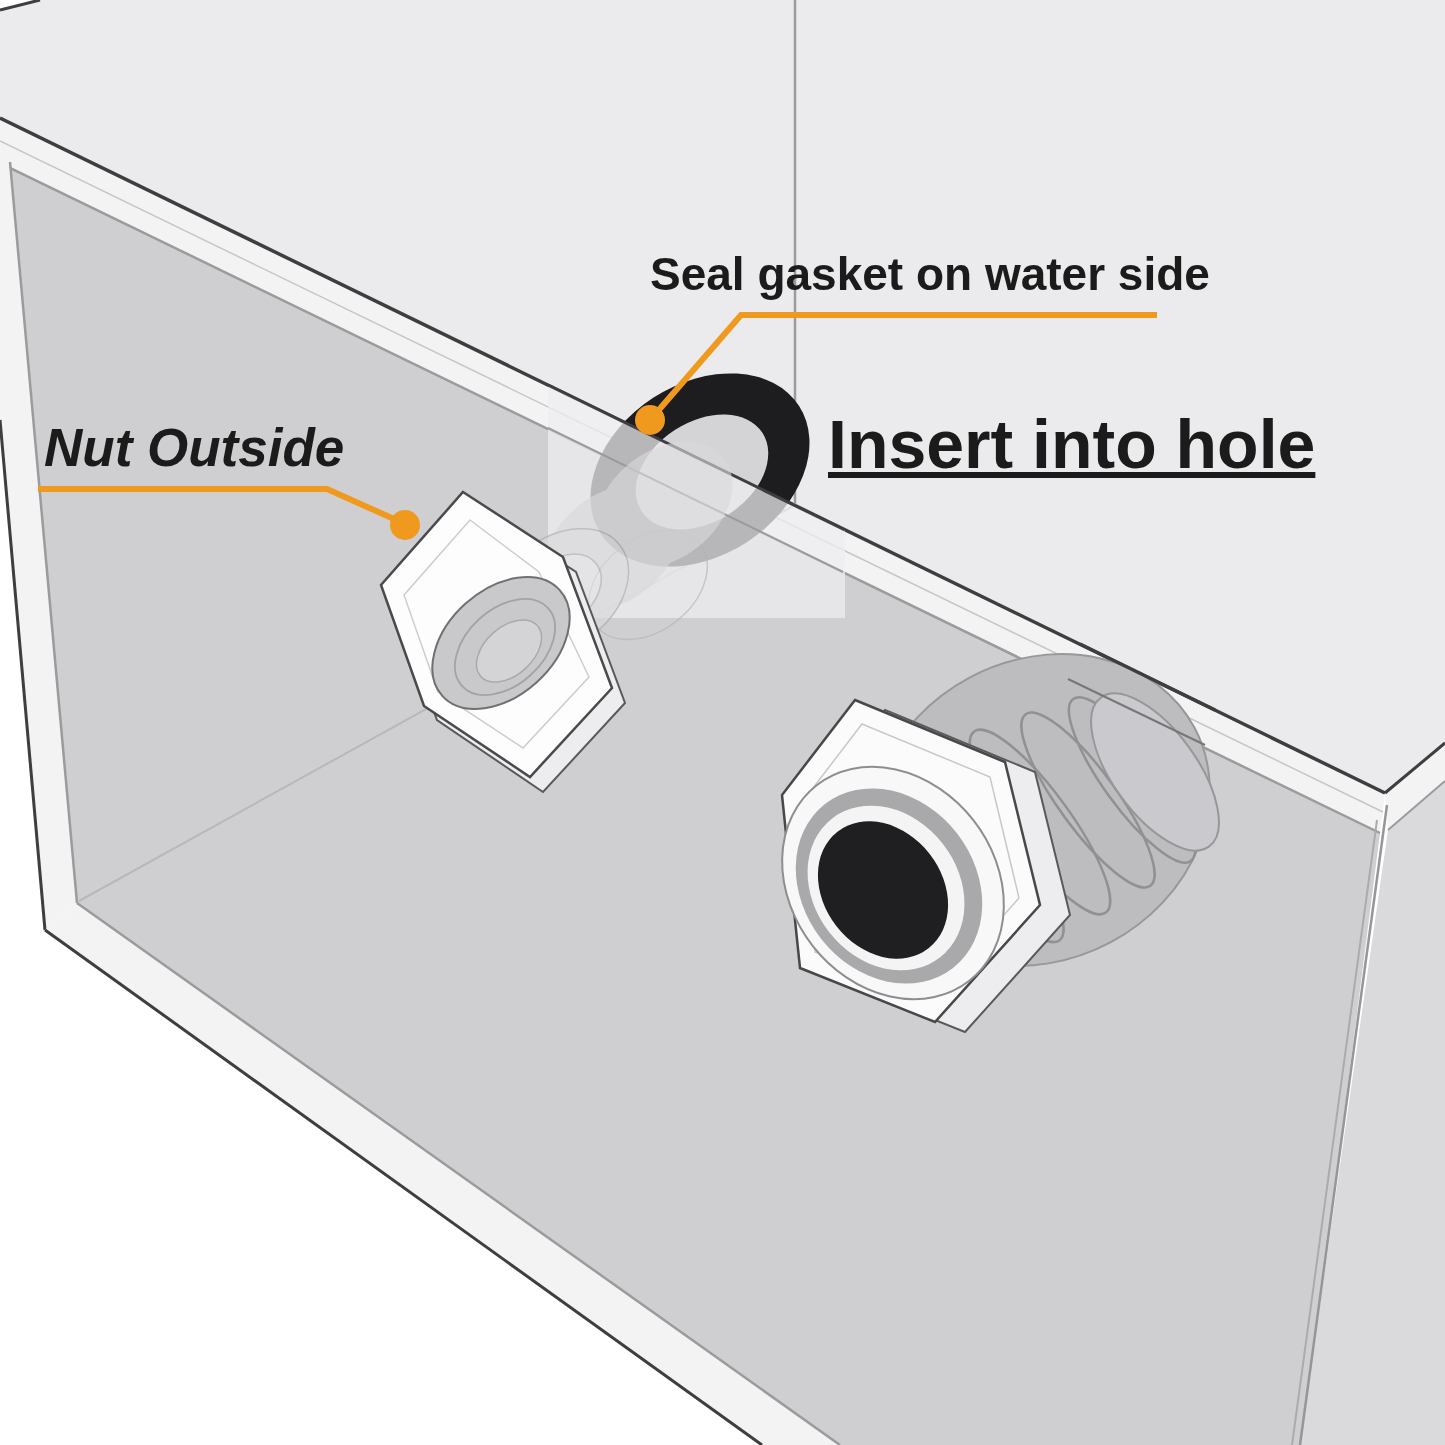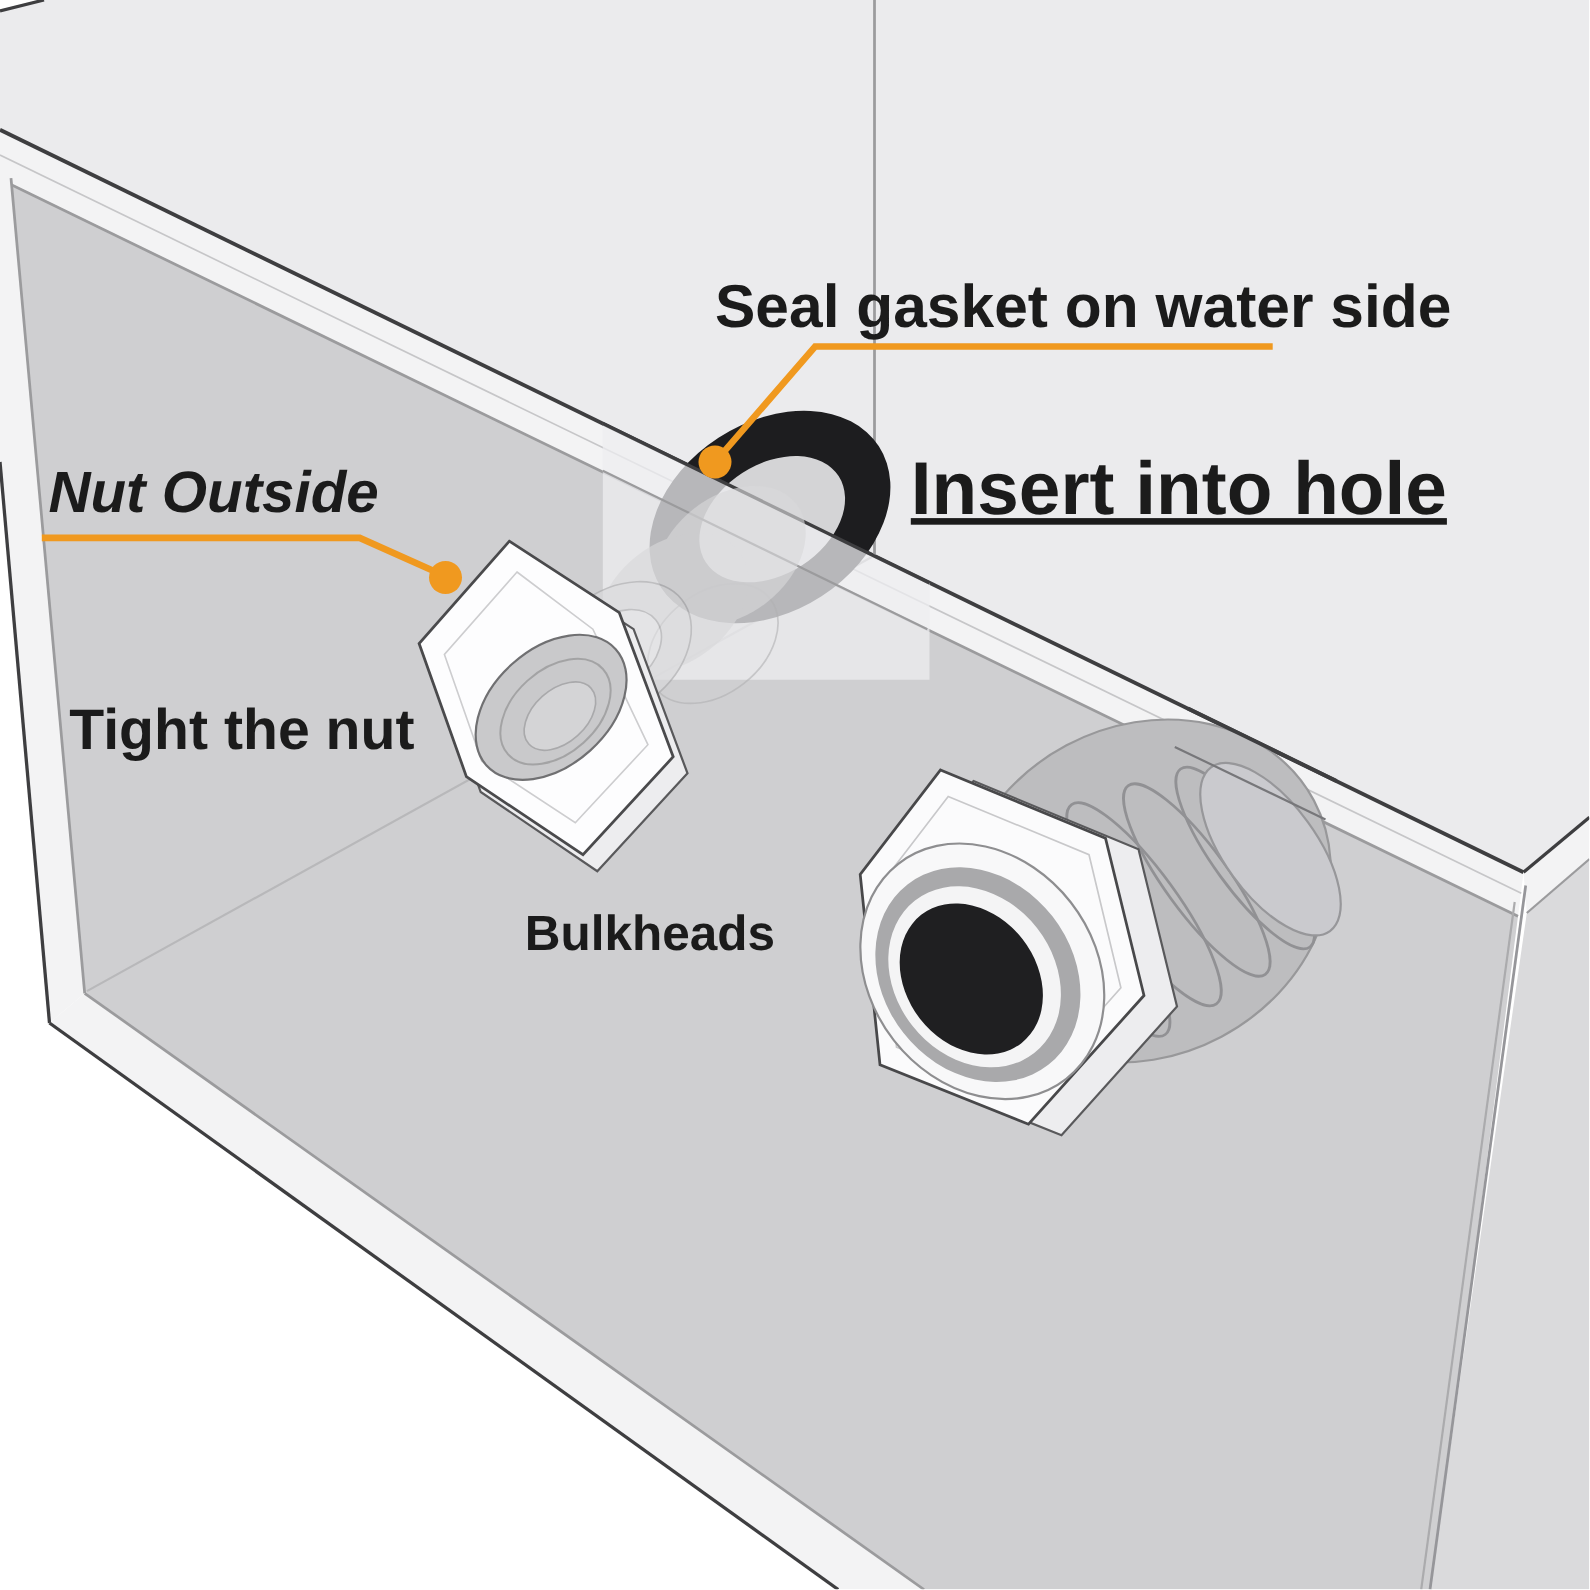--- a/index.html
+++ b/index.html
@@ -21,21 +21,21 @@
     top: 0;
   }
   .label {
     position: absolute;
     font-weight: 700;
     color: #1b1b1b;
     line-height: 1;
     white-space: nowrap;
     letter-spacing: 0px;
   }
-  .label-seal      { left: 650px; top: 251px; font-size: 55px; }
+  .label-seal      { left: 650px; top: 251px; font-size: 46px; }
   .label-insert    { left: 828px; top: 410px; font-size: 68px; text-decoration: underline; }
   .label-nut       { left: 44px;  top: 421px; font-size: 53px; font-style: italic; }
   .label-tight     { left: 63px;  top: 638px; font-size: 52px; }
   .label-bulkheads { left: 477px; top: 826px; font-size: 45px; }
 </style>
 </head>
 <body>
 
 <div class="stage">
 
@@ -129,15 +129,13 @@
       <circle cx="650" cy="420" r="15" fill="#F0991F"></circle>
 
       <polyline points="38,489 327,489 403,523" fill="none" stroke="#F0991F" stroke-width="6" stroke-linejoin="miter"></polyline>
       <circle cx="405" cy="525" r="15" fill="#F0991F"></circle>
     </g>
   </svg>
 
   <div class="label label-seal">Seal gasket on water side</div>
   <div class="label label-insert">Insert into hole</div>
   <div class="label label-nut">Nut Outside</div>
-  <div class="label label-tight">Tight the nut</div>
-  <div class="label label-bulkheads">Bulkheads</div>
 </div>
 
 </body></html>

